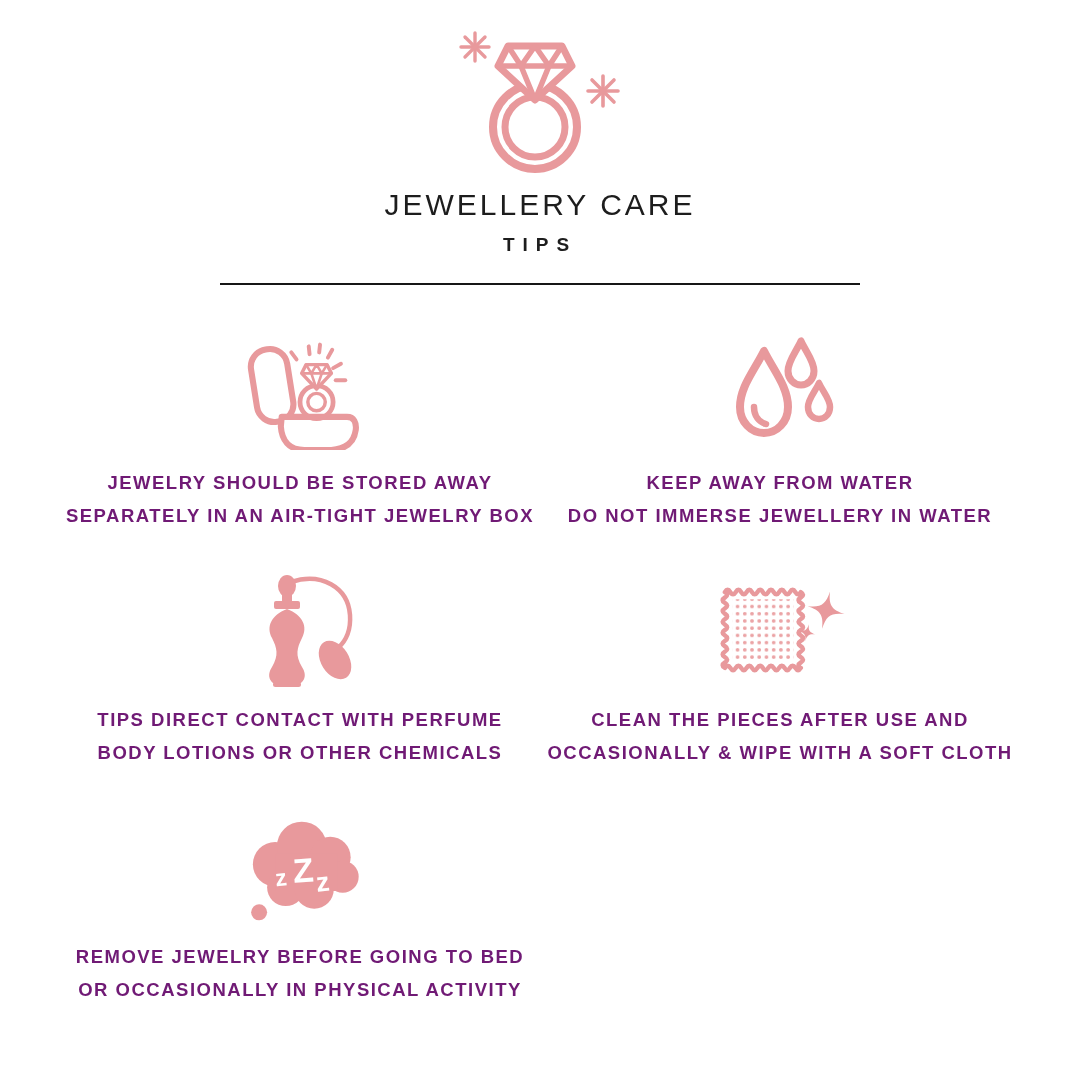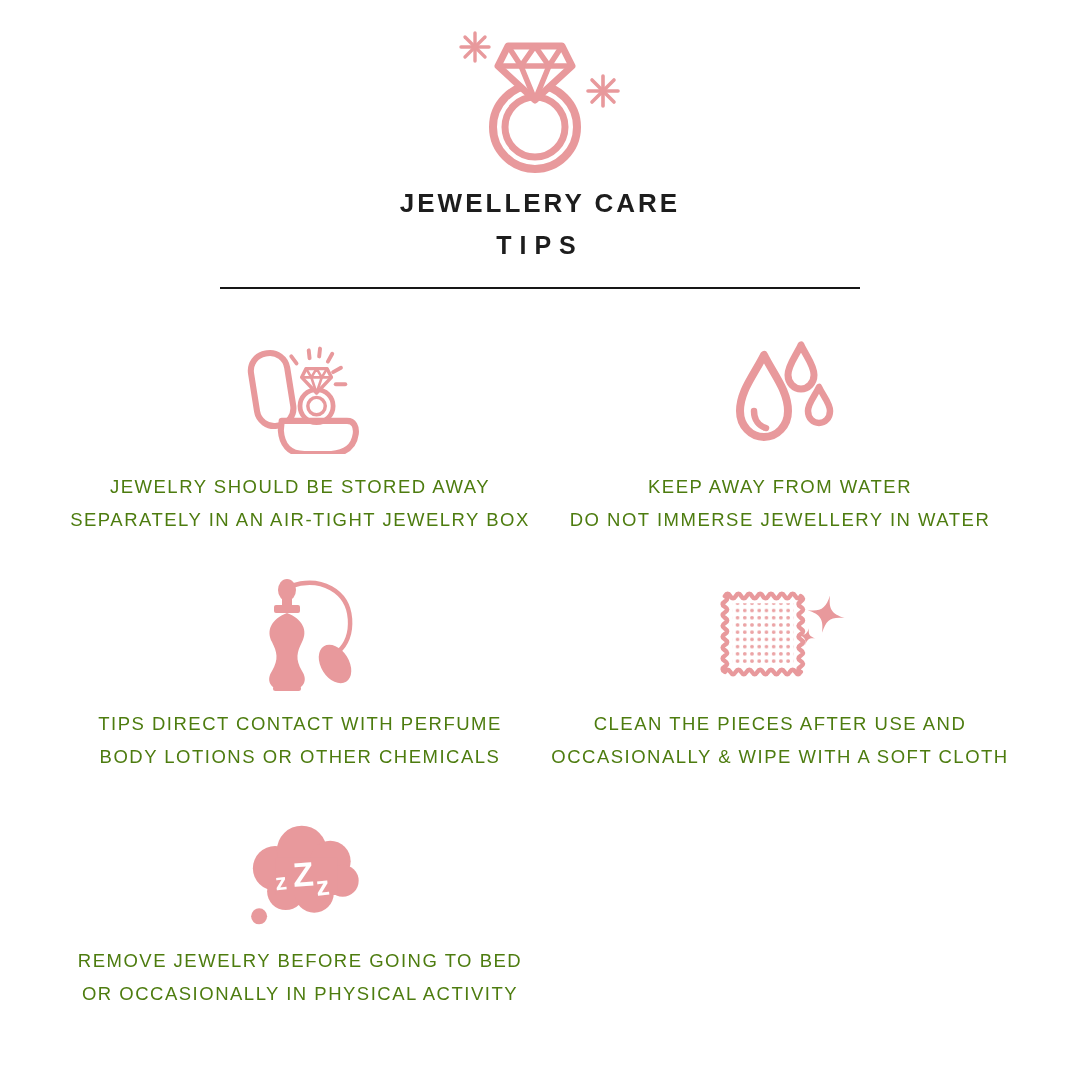--- a/index.html
+++ b/index.html
@@ -8,28 +8,28 @@
     width:1080px;height:1080px;
     background:#ffffff;
     font-family:"Liberation Sans",sans-serif;
     color:#1d1d1d;
     overflow:hidden;
   }
   header{ text-align:center; padding-top:26px; }
   .hero-icon{ display:flex; justify-content:center; }
   h1.title{
     margin:12px 0 0 0;
-    font-size:26px;
-    font-weight:bold;
+    font-size:30px;
+    font-weight:normal;
     letter-spacing:3px;
     color:#1d1d1d;
   }
   .subtitle{
     margin-top:12px;
-    font-size:25px;
+    font-size:19px;
     font-weight:bold;
     letter-spacing:8px;
     color:#1d1d1d;
   }
   .divider{
     width:640px;height:2px;
     background:#161616;
     margin:27px auto 0 auto;
   }
   .grid{
@@ -42,25 +42,25 @@
   .tip{ text-align:center; }
   .tip-icon{
     height:115px;
     display:flex;
     align-items:center;
     justify-content:center;
   }
   .tip-text{ margin-top:16px; }
   .tip-line{
     font-size:18.5px;
-    font-weight:normal;
+    font-weight:bold;
     letter-spacing:1.5px;
     line-height:33px;
     white-space:nowrap;
-    color:#4d7c0f;
+    color:#701a75;
   }
 </style>
 </head>
 <body>
 
 <div class="poster">
 
   <header>
     <div class="hero-icon">
       <svg width="180" height="150" viewBox="0 0 170 150" fill="none">

